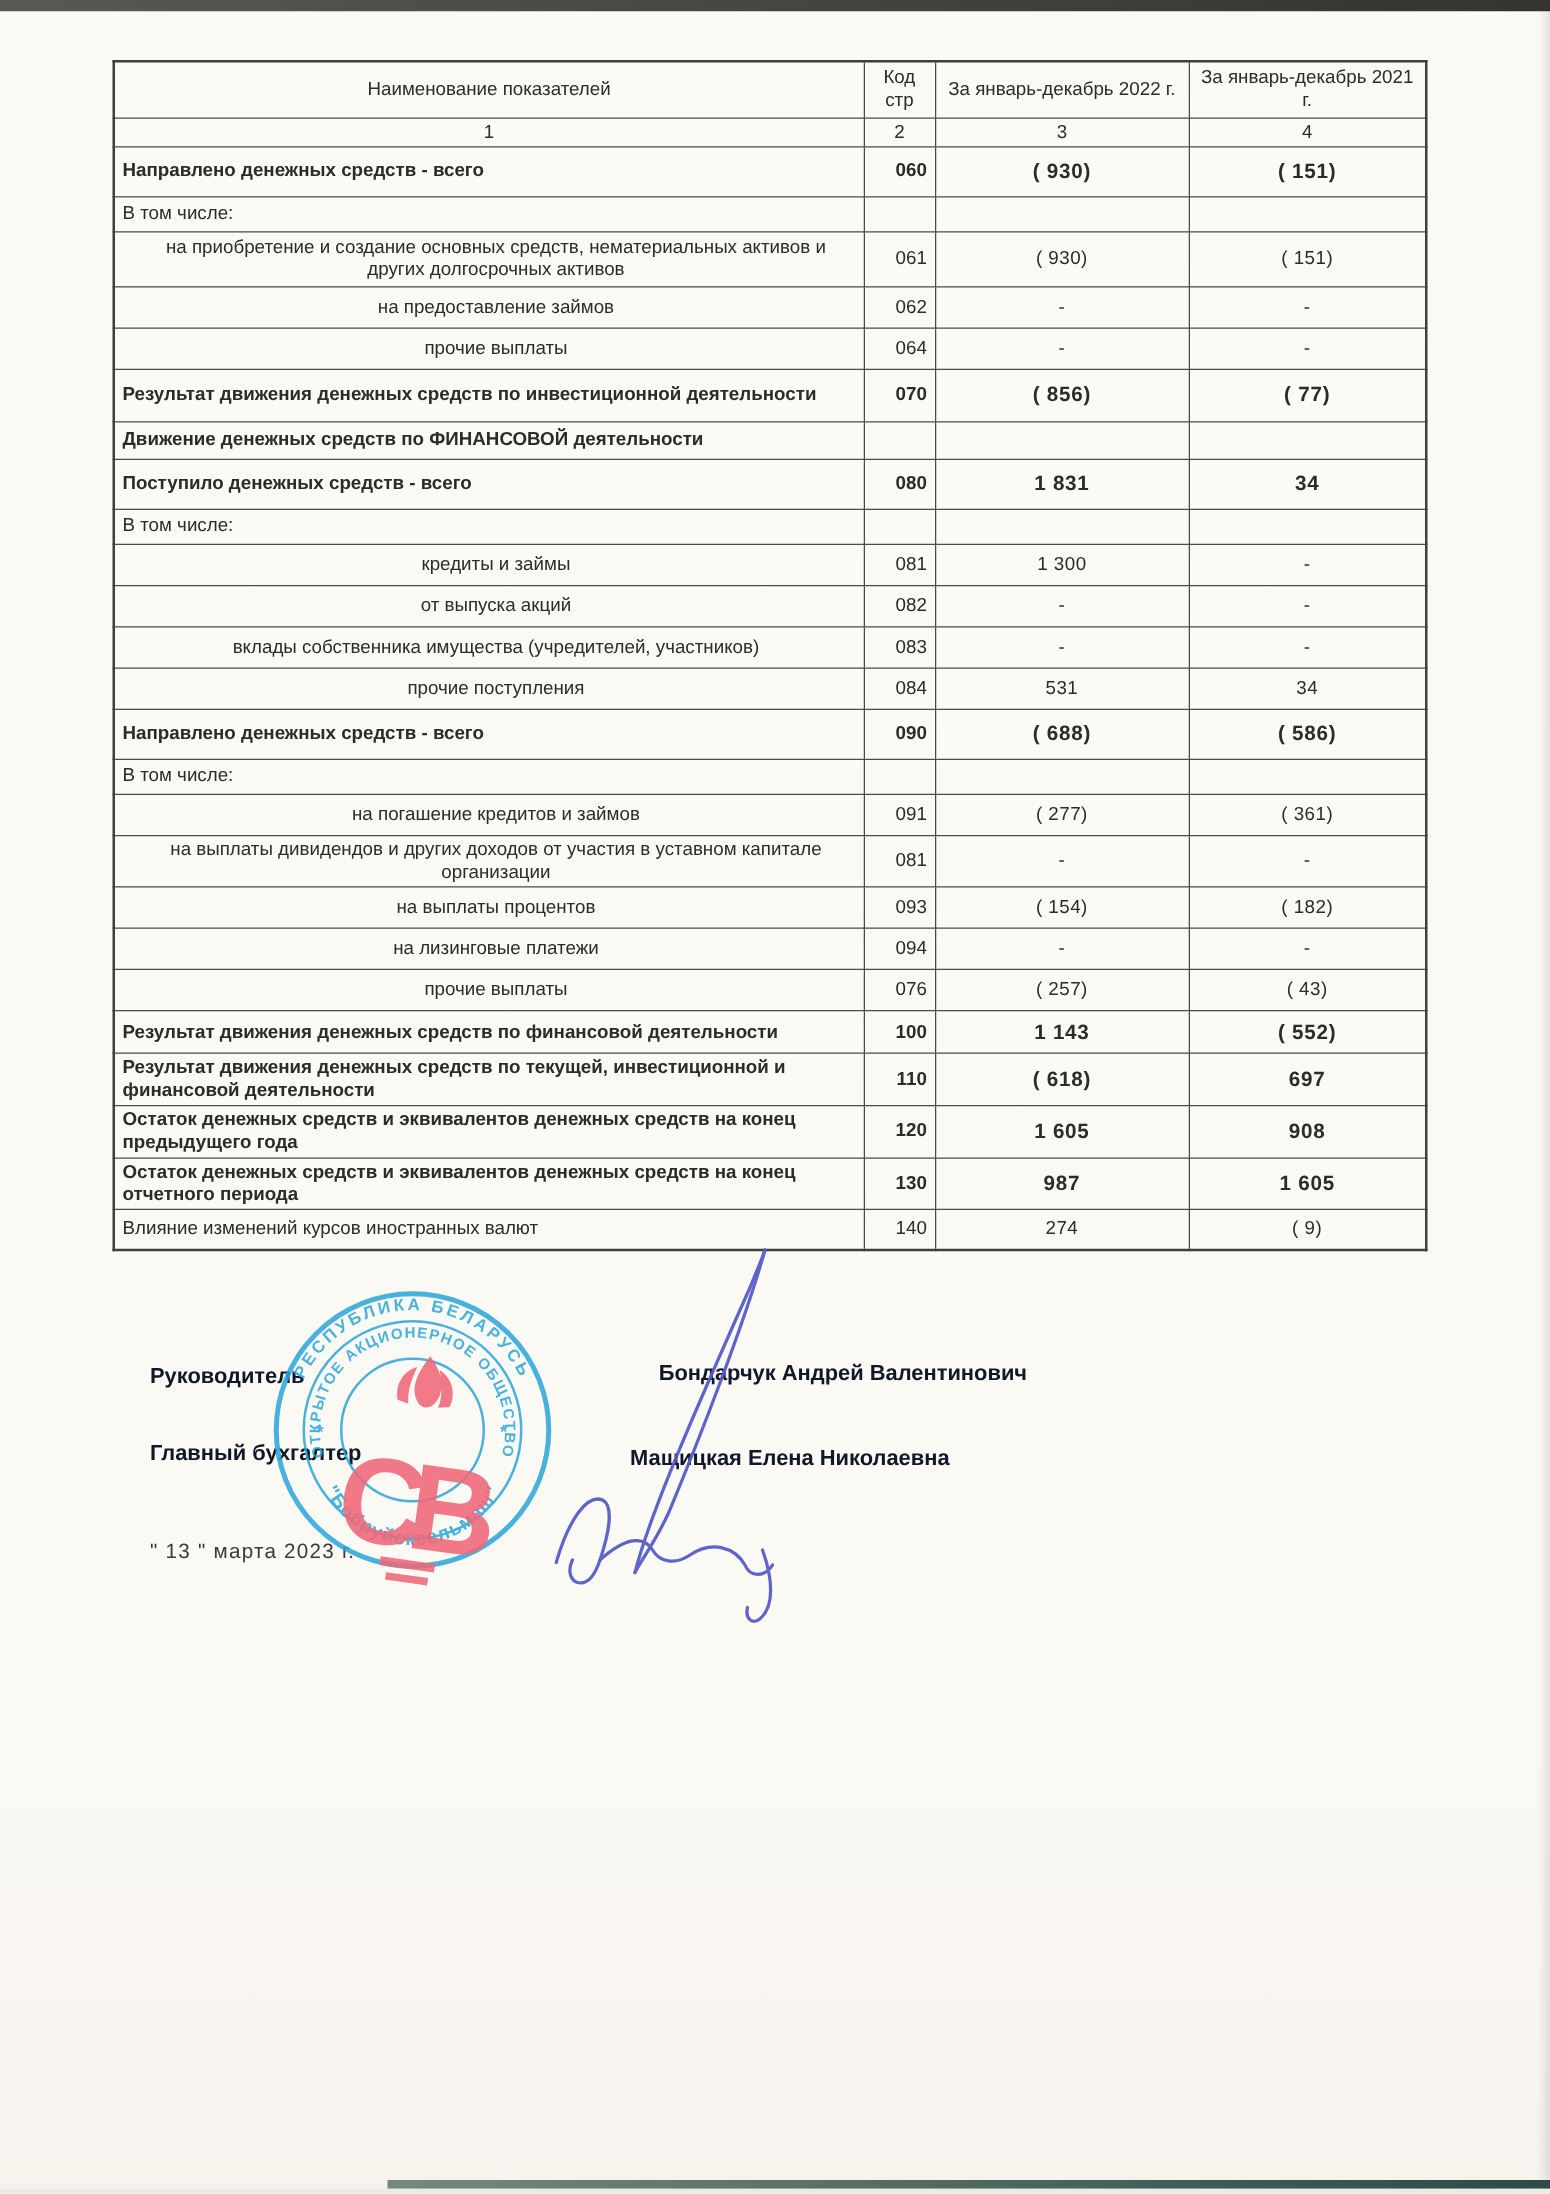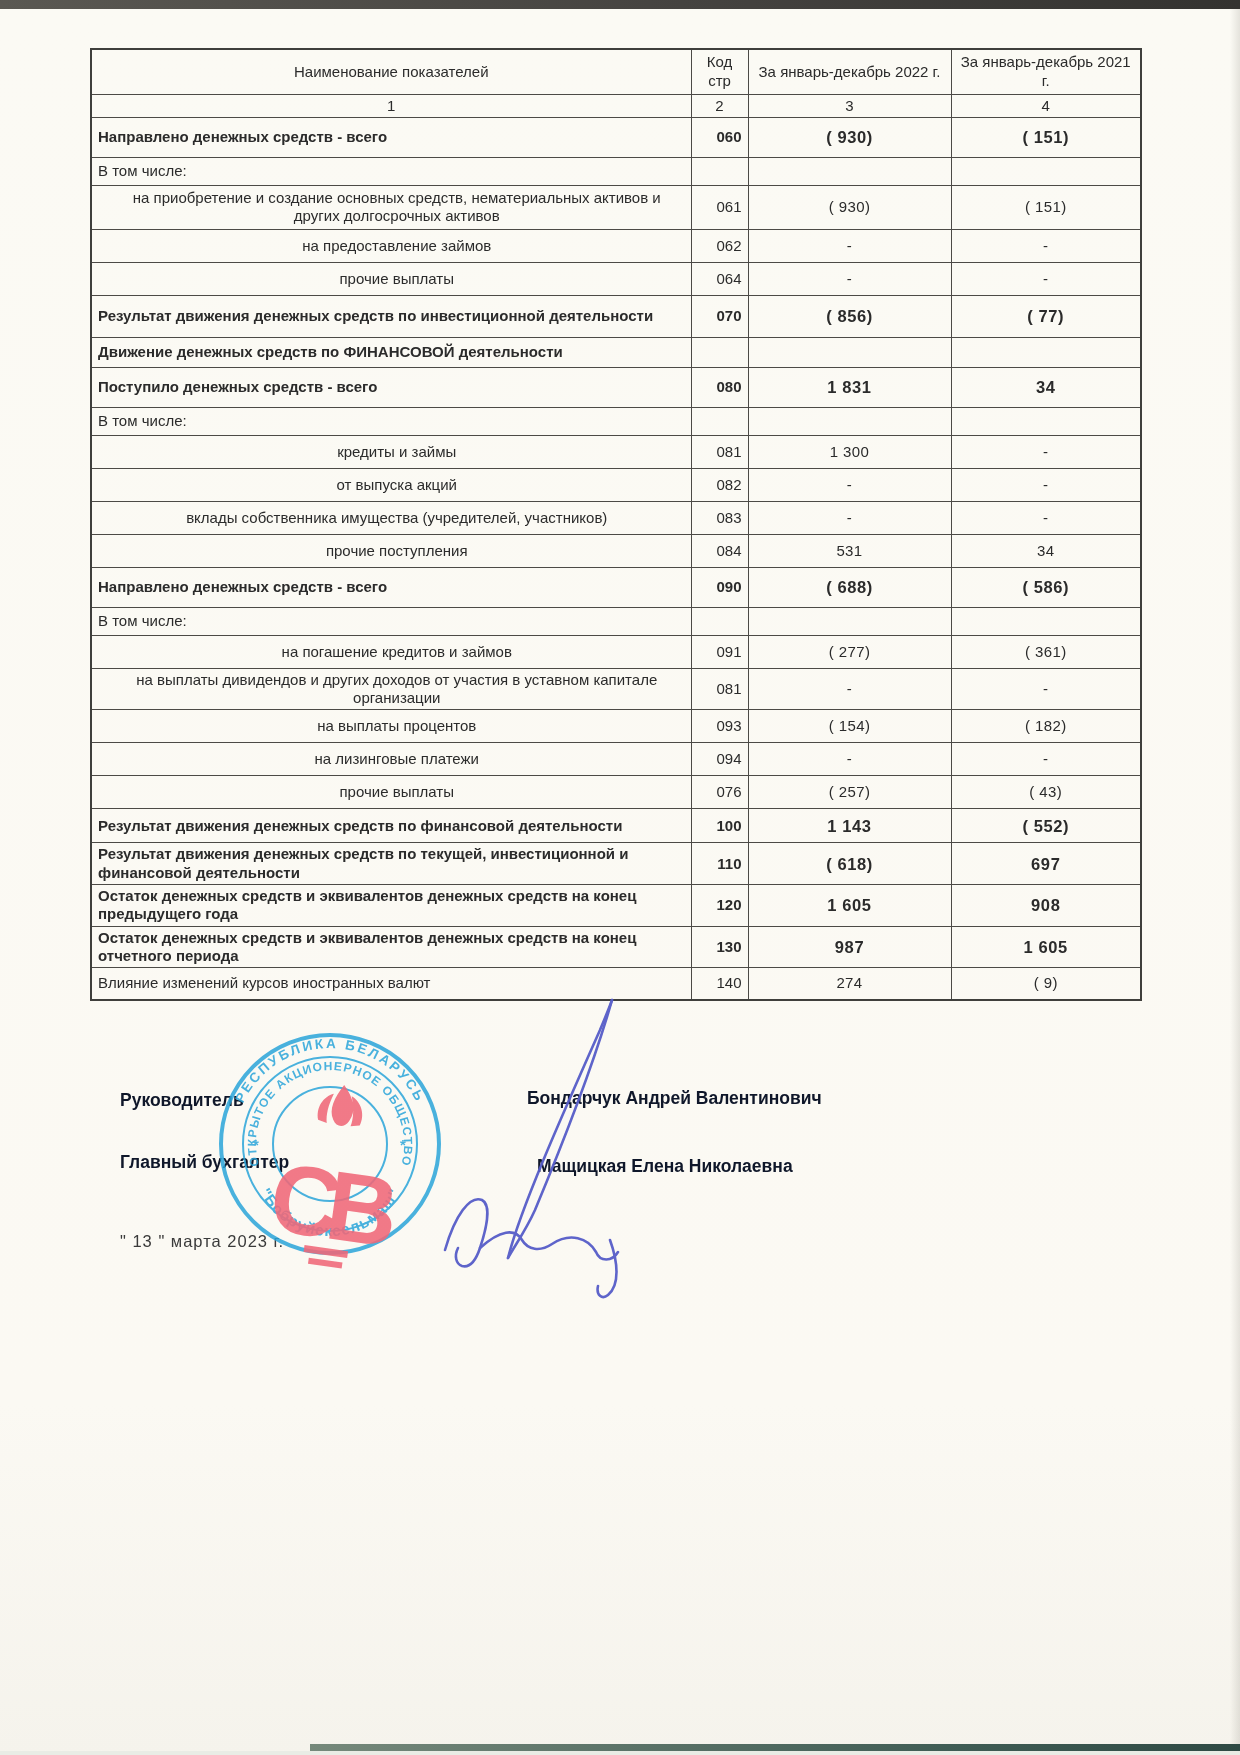--- a/index.html
+++ b/index.html
@@ -31,21 +31,21 @@
   td.hdr{text-align:center;font-size:15px;}
   .hh{height:45px}.h17{height:17px;font-size:14px}
   .h28{height:28px}.h30{height:30px}.h32{height:32px}.h33{height:33px}
   .h34{height:34px}.h40{height:40px}.h42{height:42px}.h44{height:44px}
 
   
   .flabel{position:absolute;font-weight:bold;font-size:17.5px;color:#0f172a;}
   #director-label{left:120px;top:1090px;}
   #accountant-label{left:120px;top:1152px;}
   #director-name{left:527px;top:1088px;}
-  #accountant-name{left:537px;top:1156px;}
+  #accountant-name{left:504px;top:1156px;}
   #date-line{position:absolute;left:120px;top:1232px;font-size:16.5px;color:#3a3a3a;letter-spacing:1px;}
 
   .stamp{position:absolute;left:213px;top:1026px;opacity:.85;}
   .signature{position:absolute;left:420px;top:940px;opacity:.95;}
 </style>
 </head>
 <body>
 
 <div class="scan-top"></div>
 <div class="scan-right"></div>

